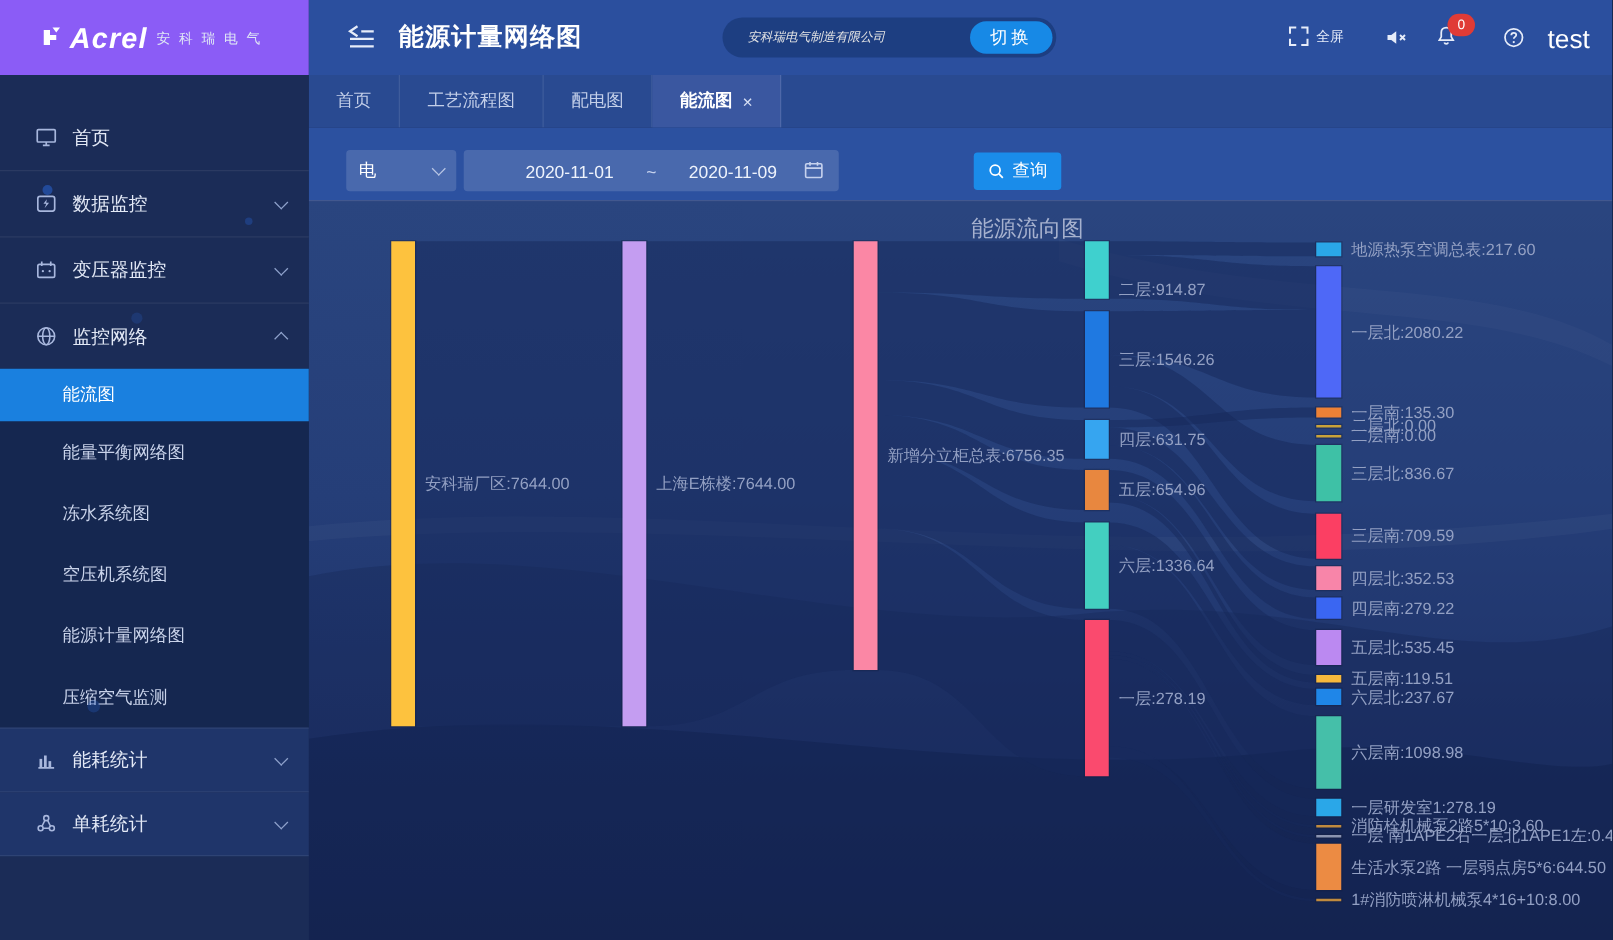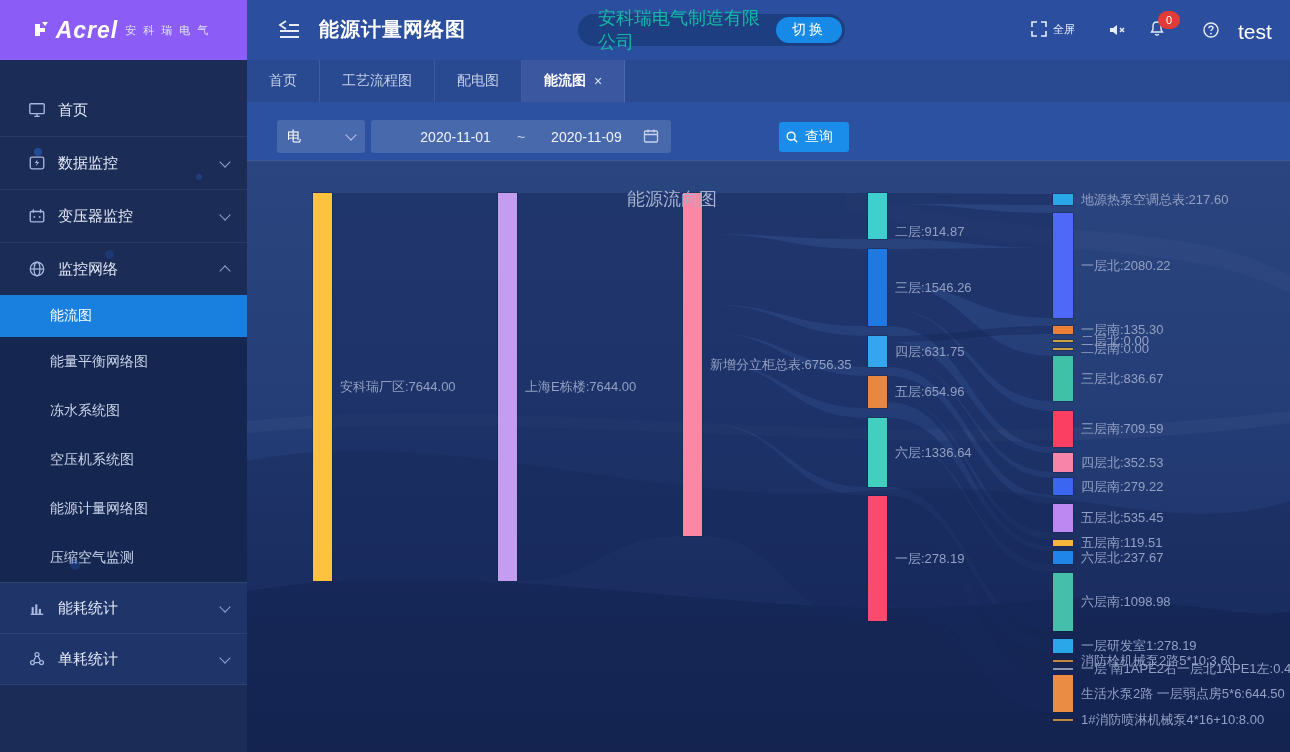--- a/index.html
+++ b/index.html
@@ -20,45 +20,45 @@
   .sub-item{height:49px;display:flex;align-items:center;padding-left:50px;color:#c9d3ea;font-size:14px;cursor:pointer;}
   .sub-item.active{height:42px;background:#1a80df;color:#ffffff;}
   .nav-item.tinted{background:#1f356a;}
   .dot{position:absolute;border-radius:50%;background:rgba(45,110,235,0.45);}
   
   .main{position:absolute;left:247px;top:0;width:1043px;height:752px;}
   .topbar{position:relative;height:60px;background:#2b4f9e;}
   .collapse{position:absolute;left:30px;top:19px;width:24px;height:22px;cursor:pointer;}
   .page-title{position:absolute;left:72px;top:16px;color:#ffffff;font-size:20px;font-weight:bold;letter-spacing:1px;}
   .company-pill{position:absolute;left:331px;top:14px;width:267px;height:32px;background:#1d3e81;border-radius:16px;display:flex;align-items:center;}
-  .company-name{color:#14b8a6;font-size:18px;padding-left:20px;flex:1;}
+  .company-name{color:#e5e5e5;font-size:10px;padding-left:20px;flex:1;font-style:italic;}
   .switch-btn{width:66px;height:26px;margin-right:3px;border-radius:13px;background:#1789e6;color:#fff;font-size:14px;display:flex;align-items:center;justify-content:center;letter-spacing:3px;cursor:pointer;border:none;}
   .top-right{position:absolute;right:0;top:0;height:60px;width:260px;}
   .fullscreen{position:absolute;left:0px;top:20px;display:flex;align-items:center;gap:5px;color:#e6ecf9;font-size:11px;cursor:pointer;}
   .tb-ico{width:18px;height:18px;}
   .mute{position:absolute;left:78px;top:21px;cursor:pointer;}
   .bellwrap{position:absolute;left:118px;top:20px;cursor:pointer;}
   .badge{position:absolute;left:10px;top:-9px;min-width:18px;height:18px;border-radius:9px;background:#e03b36;color:#fff;font-size:11px;display:flex;align-items:center;justify-content:center;padding:0 2px;}
   .help{position:absolute;left:172px;top:21px;cursor:pointer;}
   .user{position:absolute;left:208px;top:20px;color:#ffffff;font-size:21px;cursor:pointer;}
   
   .tabbar{height:42px;background:#294a91;display:flex;}
   .tab{display:flex;align-items:center;padding:0 22px;color:#c3cfe9;font-size:14px;border-right:1px solid rgba(255,255,255,0.10);cursor:pointer;}
   .tab.active{background:#3a57a0;color:#fff;font-weight:bold;}
   .tab .close{margin-left:8px;font-weight:normal;color:#d7e0f5;font-size:14px;cursor:pointer;}
   
   .filterbar{position:relative;height:58px;background:#2c51a0;}
   .select{position:absolute;left:30px;top:18px;width:88px;height:33px;background:rgba(255,255,255,0.14);border-radius:3px;display:flex;align-items:center;color:#fff;font-size:14px;padding:0 10px;box-sizing:border-box;cursor:pointer;}
   .select .chev{margin-left:auto;border-color:#b9c6e4;}
   .daterange{position:absolute;left:124px;top:18px;width:300px;height:33px;background:rgba(255,255,255,0.14);border-radius:3px;display:flex;align-items:center;justify-content:center;gap:26px;color:#eef3fc;font-size:14px;cursor:pointer;}
   .cal-ico{position:absolute;right:12px;top:8px;width:16px;height:16px;}
-  .query-btn{position:absolute;left:532px;top:20px;width:70px;height:30px;background:#1a8cea;border:none;border-radius:3px;color:#fff;font-size:14px;display:flex;align-items:center;justify-content:flex-start;gap:6px;cursor:pointer;}
+  .query-btn{position:absolute;left:532px;top:20px;width:70px;height:30px;background:#1a8cea;border:none;border-radius:3px;color:#fff;font-size:14px;display:flex;align-items:center;justify-content:center;gap:6px;cursor:pointer;}
   
   .content{position:relative;width:1043px;height:592px;overflow:hidden;border-top:1px solid rgba(125,155,220,0.4);background:linear-gradient(180deg,#2a457f 0%,#253e78 40%,#1e3268 75%,#1b2c5c 100%);}
-  .chart-title{position:absolute;left:380px;top:10px;width:240px;text-align:left;color:#a6b1ce;font-size:18px;z-index:3;margin-top:16px;}
+  .chart-title{position:absolute;left:380px;top:10px;width:240px;text-align:right;color:#a6b1ce;font-size:18px;z-index:3;}
   #links-svg{position:absolute;left:0;top:0;z-index:1;}
   .sk-bar{position:absolute;z-index:2;box-shadow:0 0 0 1px rgba(20,30,60,0.35);}
   .sk-label{position:absolute;z-index:3;color:#93a0c3;font-size:13px;white-space:nowrap;line-height:18px;}
 </style>
 </head>
 <body>
 
 <div class="app">
 
   <aside class="sidebar">

